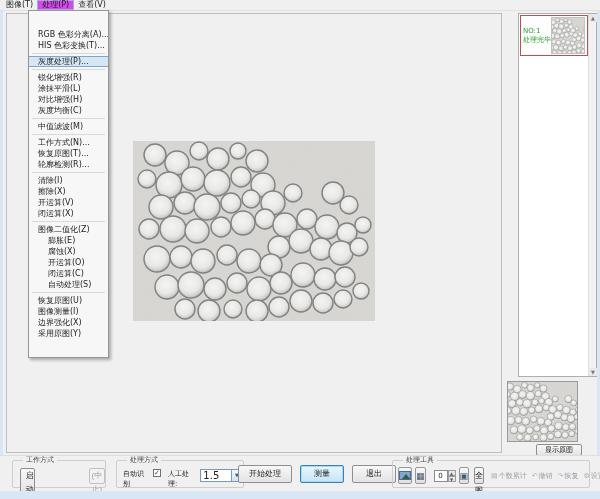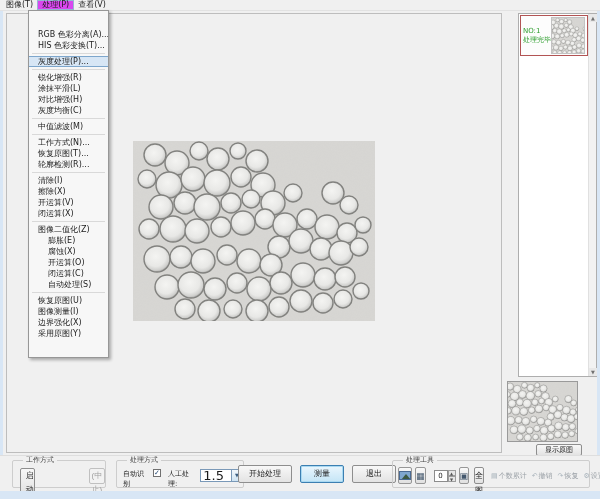--- a/index.html
+++ b/index.html
@@ -116,21 +116,21 @@
   #mode-group { left:116px; width:128px; }
   #mode-group .row { display:flex; align-items:flex-start; gap:3px; padding:8px 0 0 6px; font-size:7px; }
   .checkbox {
     width:8px; height:8px; background:#fff; border:1px solid #707070;
     font-size:7px; line-height:7px; text-align:center; color:#2b4e77;
   }
   .combo {
     display:flex; width:44px; height:13px; background:#fff;
     border:1px solid #7a99b8; align-items:center;
   }
-  .combo-value { flex:1; padding-left:2px; font-size:13px; }
+  .combo-value { flex:1; padding-left:2px; font-size:10px; }
   .combo-arrow {
     width:11px; height:11px; background:linear-gradient(#f2f8fd,#cfe4f3);
     border-left:1px solid #7a99b8; font-size:5px; line-height:11px; text-align:center; color:#3a5d80;
   }
   #action-buttons { position:absolute; left:238px; top:9px; display:flex; gap:8px; }
   #action-buttons .btn { height:18px; line-height:16px; }
 
   #tools-group { left:392px; width:198px; }
   #tools-group .row { display:flex; align-items:center; gap:3px; padding:6px 0 0 5px; }
   .vsep { width:1px; height:16px; background:#cfcfcf; margin:0 1px; }

